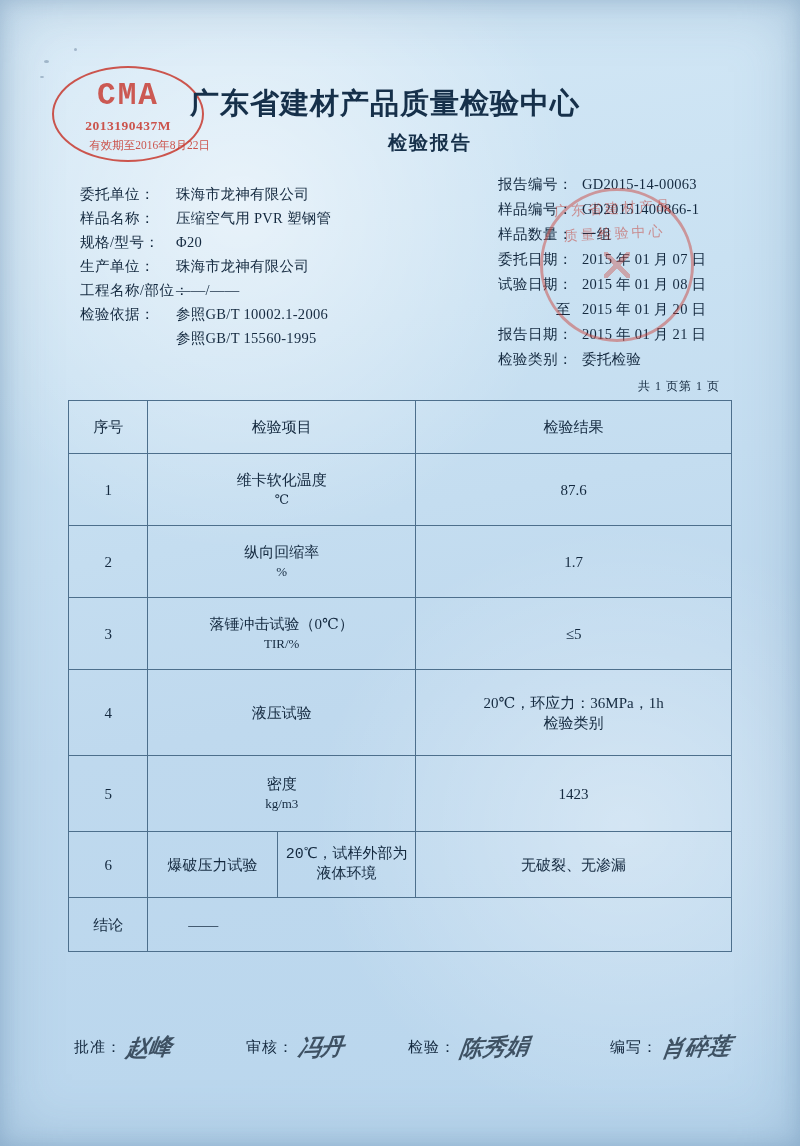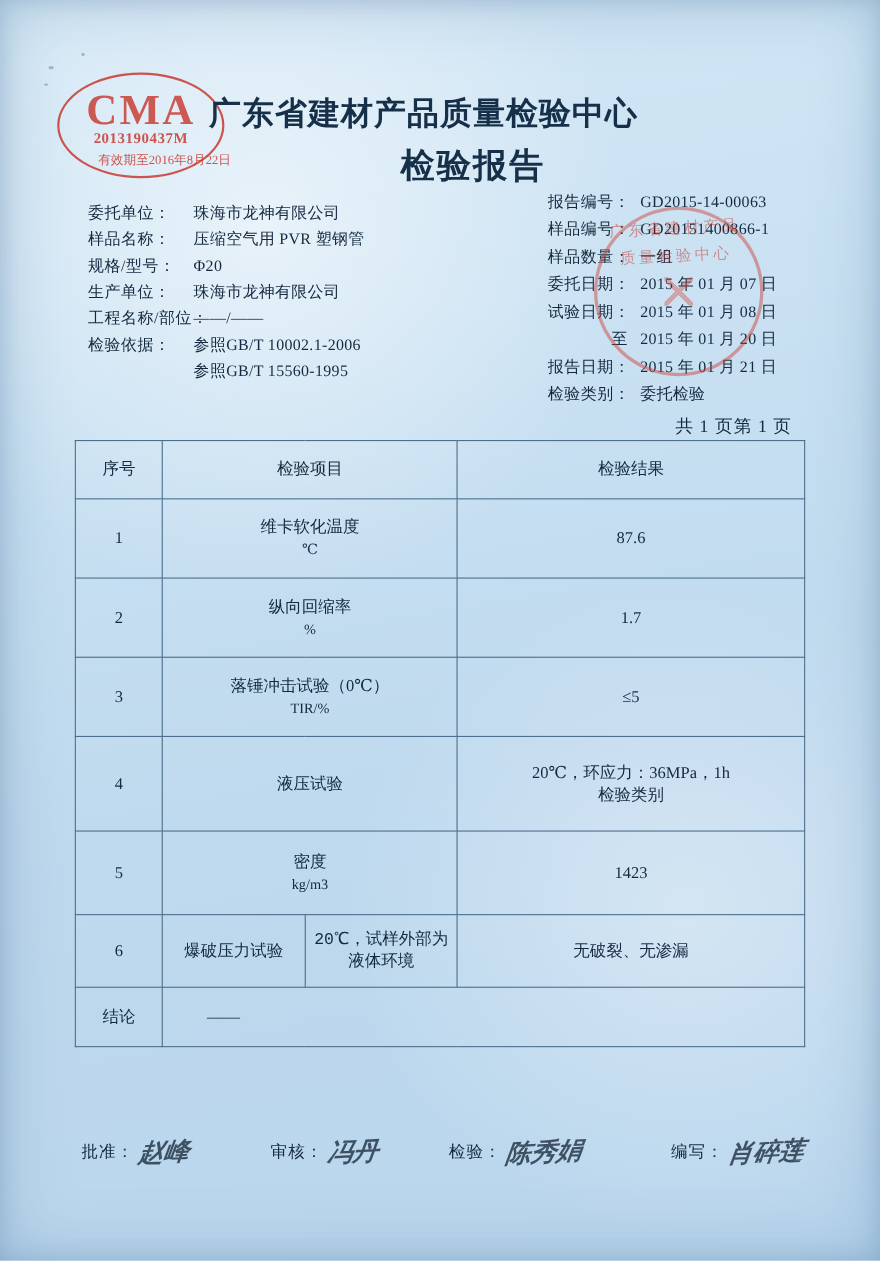--- a/index.html
+++ b/index.html
@@ -49,24 +49,24 @@
     border-radius: 50%;
     opacity: 0.85;
   }
   .ma-seal .ma-text {
     position: absolute;
     top: 12px;
     left: 0;
     right: 0;
     text-align: center;
     color: #c8392f;
-    font-size: 39px;
+    font-size: 31px;
     font-weight: bold;
     letter-spacing: 2px;
-    font-family: Liberation Serif, serif;
+    font-family: Liberation Mono, monospace;
     opacity: 0.82;
   }
   .ma-seal .ma-code {
     position: absolute;
     top: 52px;
     left: 0;
     right: 0;
     text-align: center;
     color: #c8392f;
     font-size: 13.5px;
@@ -96,21 +96,21 @@
     color: #16304a;
     letter-spacing: 1px;
     font-family: "Liberation Sans", sans-serif;
   }
   .title-sub {
     position: absolute;
     left: 190px;
     top: 130px;
     width: 480px;
     text-align: center;
-    font-size: 31px;
+    font-size: 19px;
     font-weight: bold;
     color: #16304a;
     letter-spacing: 2px;
     font-family: "Liberation Sans", sans-serif;
   }
 
   
   .info-left {
     position: absolute;
     left: 80px;
@@ -179,21 +179,21 @@
     opacity: 0.5;
     letter-spacing: 3px;
     transform: rotate(-3deg);
     pointer-events: none;
   }
 
   .page-count {
     position: absolute;
     right: 80px;
     top: 378px;
-    font-size: 16px;
+    font-size: 12px;
     color: #14293f;
     letter-spacing: 1px;
   }
 
   
   table.report {
     position: absolute;
     left: 68px;
     top: 400px;
     width: 664px;

